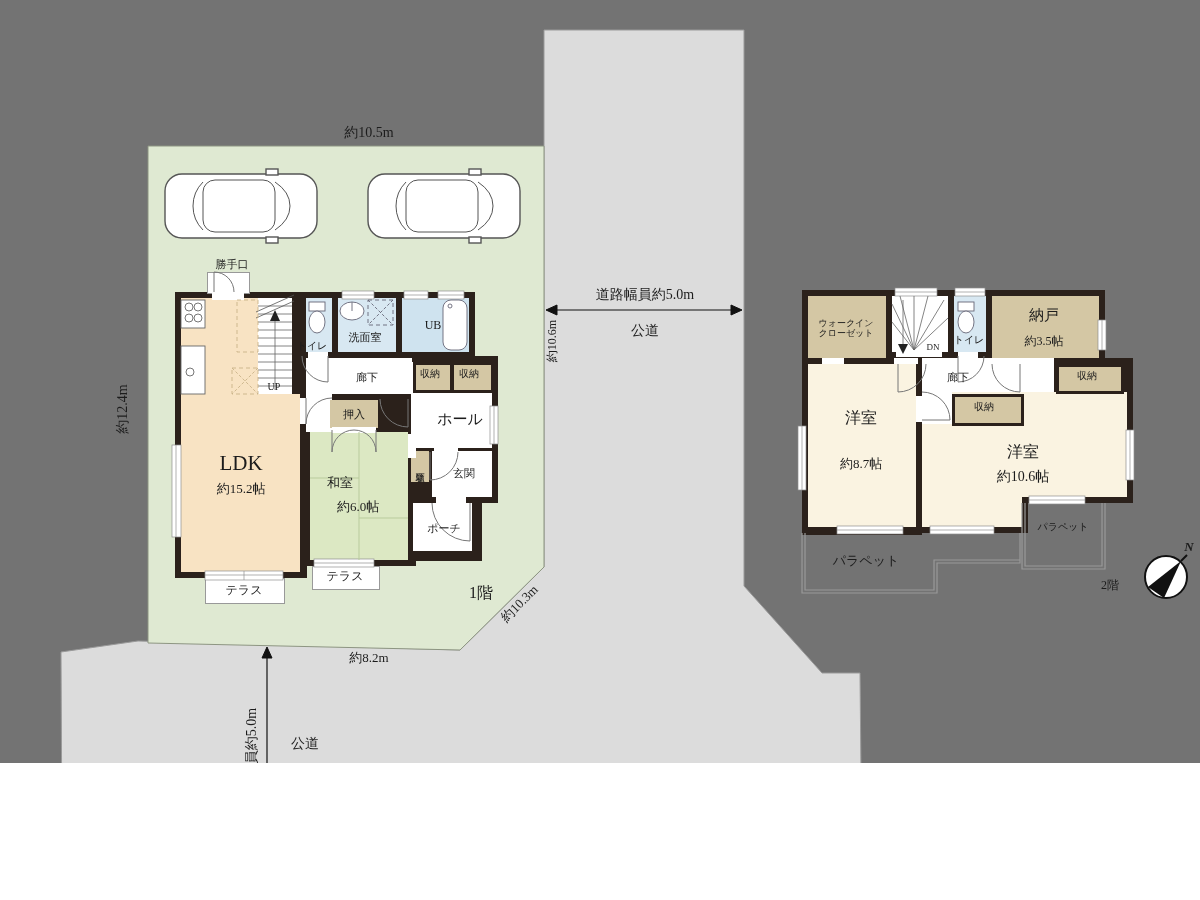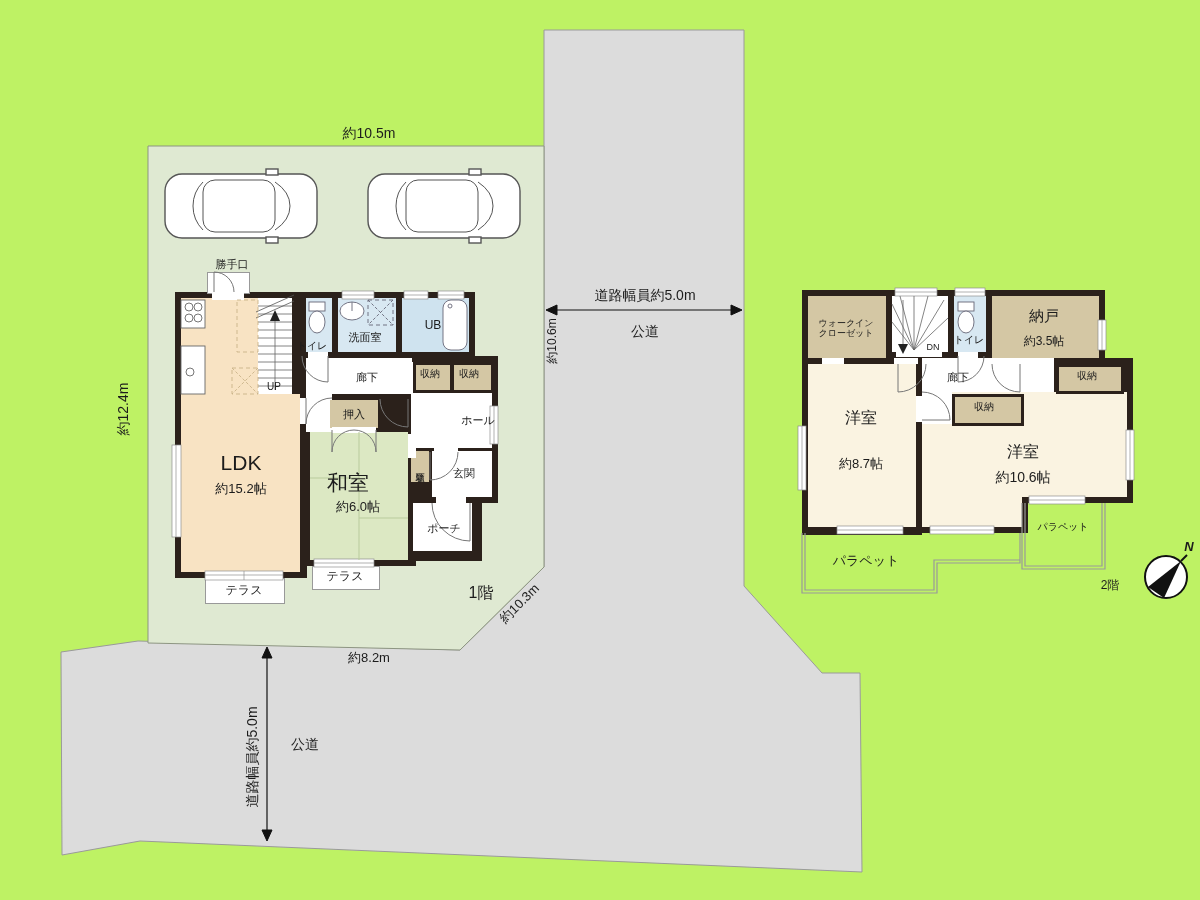--- a/index.html
+++ b/index.html
@@ -1,22 +1,22 @@
 <!DOCTYPE html>
 <html style="--lot: #dfe9d2; --road: #dcdcdc; --wall: #2b211b; --ldk: #f8e3c3; --tatami: #dce8c3; --water: #d8e8f2; --storage: #d4c7a4; --bedroom: #faf3e1;"><head>
 <meta charset="utf-8">
 <style>
   :root{
     --lot:#dfe9d2; --road:#dcdcdc; --wall:#2b211b;
     --ldk:#f8e3c3; --tatami:#dce8c3; --water:#d8e8f2; --water2:#cfe3ef;
     --storage:#d4c7a4; --bedroom:#faf3e1; --ink:#1c1c1c;
   }
   html,body{margin:0;padding:0;background:#fff;}
-  #canvas{position:relative;width:1200px;height:900px;background:#bef264;overflow:hidden;
-          font-family:Liberation Sans, sans-serif;}
+  #canvas{position:relative;width:1200px;height:763px;background:#737373;overflow:hidden;
+          font-family:Liberation Serif, serif;}
   #site,#overlay{position:absolute;left:0;top:0;}
   #overlay{pointer-events:none;}
   .w{position:absolute;background:var(--wall);}
   .rm{position:absolute;}
   .lbl{position:absolute;transform:translate(-50%,-50%);white-space:nowrap;
        color:var(--ink);line-height:1.15;text-align:center;}
   .lbl.v{transform:translate(-50%,-50%) rotate(-90deg);}
   .lbl.diag{transform:translate(-50%,-50%) rotate(-45deg);}
   .pre{white-space:pre-line;}
   .thin{border:1px solid #999;background:#fff;position:absolute;}
@@ -240,25 +240,25 @@
   <div class="lbl v" style="left:252px;top:757px;font-size:14px">道路幅員約5.0m</div>
   <div class="lbl" style="left:305px;top:744px;font-size:14px">公道</div>
 
   <div class="lbl" style="left:232px;top:264px;font-size:11px">勝手口</div>
   <div class="lbl" style="left:312px;top:346px;font-size:10px">トイレ</div>
   <div class="lbl" style="left:365px;top:337px;font-size:11px">洗面室</div>
   <div class="lbl" style="left:433px;top:326px;font-size:12px">UB</div>
   <div class="lbl" style="left:367px;top:377px;font-size:11px">廊下</div>
   <div class="lbl" style="left:430px;top:374px;font-size:10px">収納</div>
   <div class="lbl" style="left:469px;top:374px;font-size:10px">収納</div>
-  <div class="lbl" style="left:478px;top:420px;font-size:11px">ホール</div>
+  <div class="lbl" style="left:460px;top:420px;font-size:15px">ホール</div>
   <div class="lbl" style="left:354px;top:414px;font-size:11px">押入</div>
   <div class="lbl" style="left:241px;top:463px;font-size:21px">LDK</div>
   <div class="lbl" style="left:241px;top:489px;font-size:13px">約15.2帖</div>
-  <div class="lbl" style="left:348px;top:483px;font-size:21px">和室</div>
+  <div class="lbl" style="left:340px;top:483px;font-size:13px">和室</div>
   <div class="lbl" style="left:358px;top:507px;font-size:13px">約6.0帖</div>
   <div class="lbl" style="left:420px;top:466px;font-size:9px;writing-mode:vertical-rl">下駄箱</div>
   <div class="lbl" style="left:464px;top:473px;font-size:11px">玄関</div>
   <div class="lbl" style="left:444px;top:528px;font-size:11px">ポーチ</div>
   <div class="lbl" style="left:244px;top:591px;font-size:12px">テラス</div>
   <div class="lbl" style="left:345px;top:577px;font-size:12px">テラス</div>
   <div class="lbl" style="left:274px;top:387px;font-size:10px">UP</div>
   <div class="lbl" style="left:481px;top:593px;font-size:16px">1階</div>
 
   <div class="lbl pre" style="left:846px;top:328px;font-size:9px">ウォークイン

